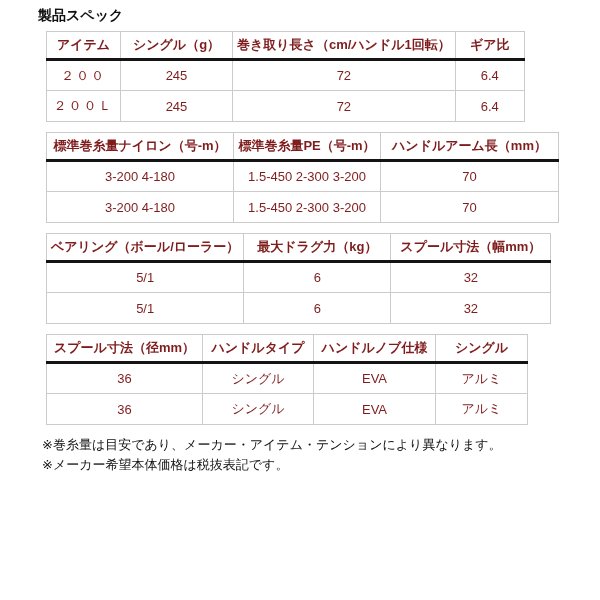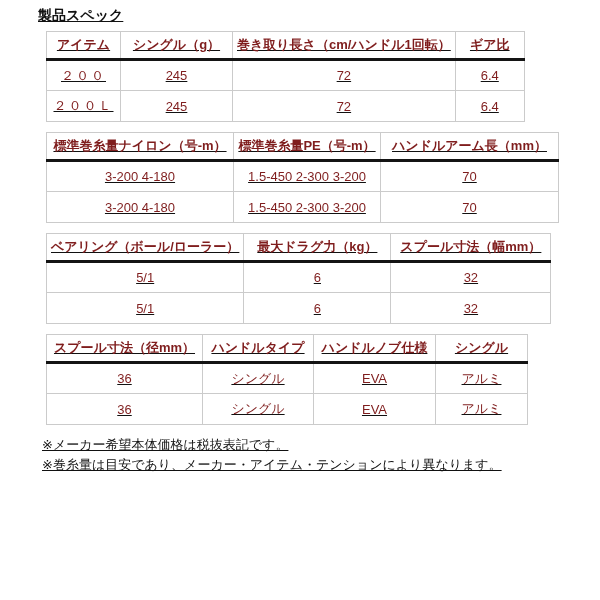--- a/index.html
+++ b/index.html
@@ -5,21 +5,20 @@
   * { margin: 0; padding: 0; box-sizing: border-box; }
   html, body {
     width: 600px; height: 600px;
     background: #ffffff;
     font-family: "Liberation Sans", "DejaVu Sans", sans-serif;
     color: #111111;
     overflow: hidden;
   }
   .page {
     padding: 7px 0 0 38px;
-    text-decoration: underline;
   }
   .page-title {
     font-size: 14px;
     font-weight: bold;
     color: #111;
     margin-bottom: 6px;
   }
   .tables-wrap { margin-left: 8px; }
   table.spec-table {
     border-collapse: collapse;
@@ -175,16 +174,16 @@
           <tr>
             <td>36</td>
             <td>シングル</td>
             <td>EVA</td>
             <td>アルミ</td>
           </tr>
         </tbody>
       </table>
     </div>
   <div class="footnotes">
+      <div class="footnote">※巻糸量は目安であり、メーカー・アイテム・テンションにより異なります。</div>
       <div class="footnote">※メーカー希望本体価格は税抜表記です。</div>
-      <div class="footnote">※巻糸量は目安であり、メーカー・アイテム・テンションにより異なります。</div>
     </div>
 </div>
 
 </body></html>

